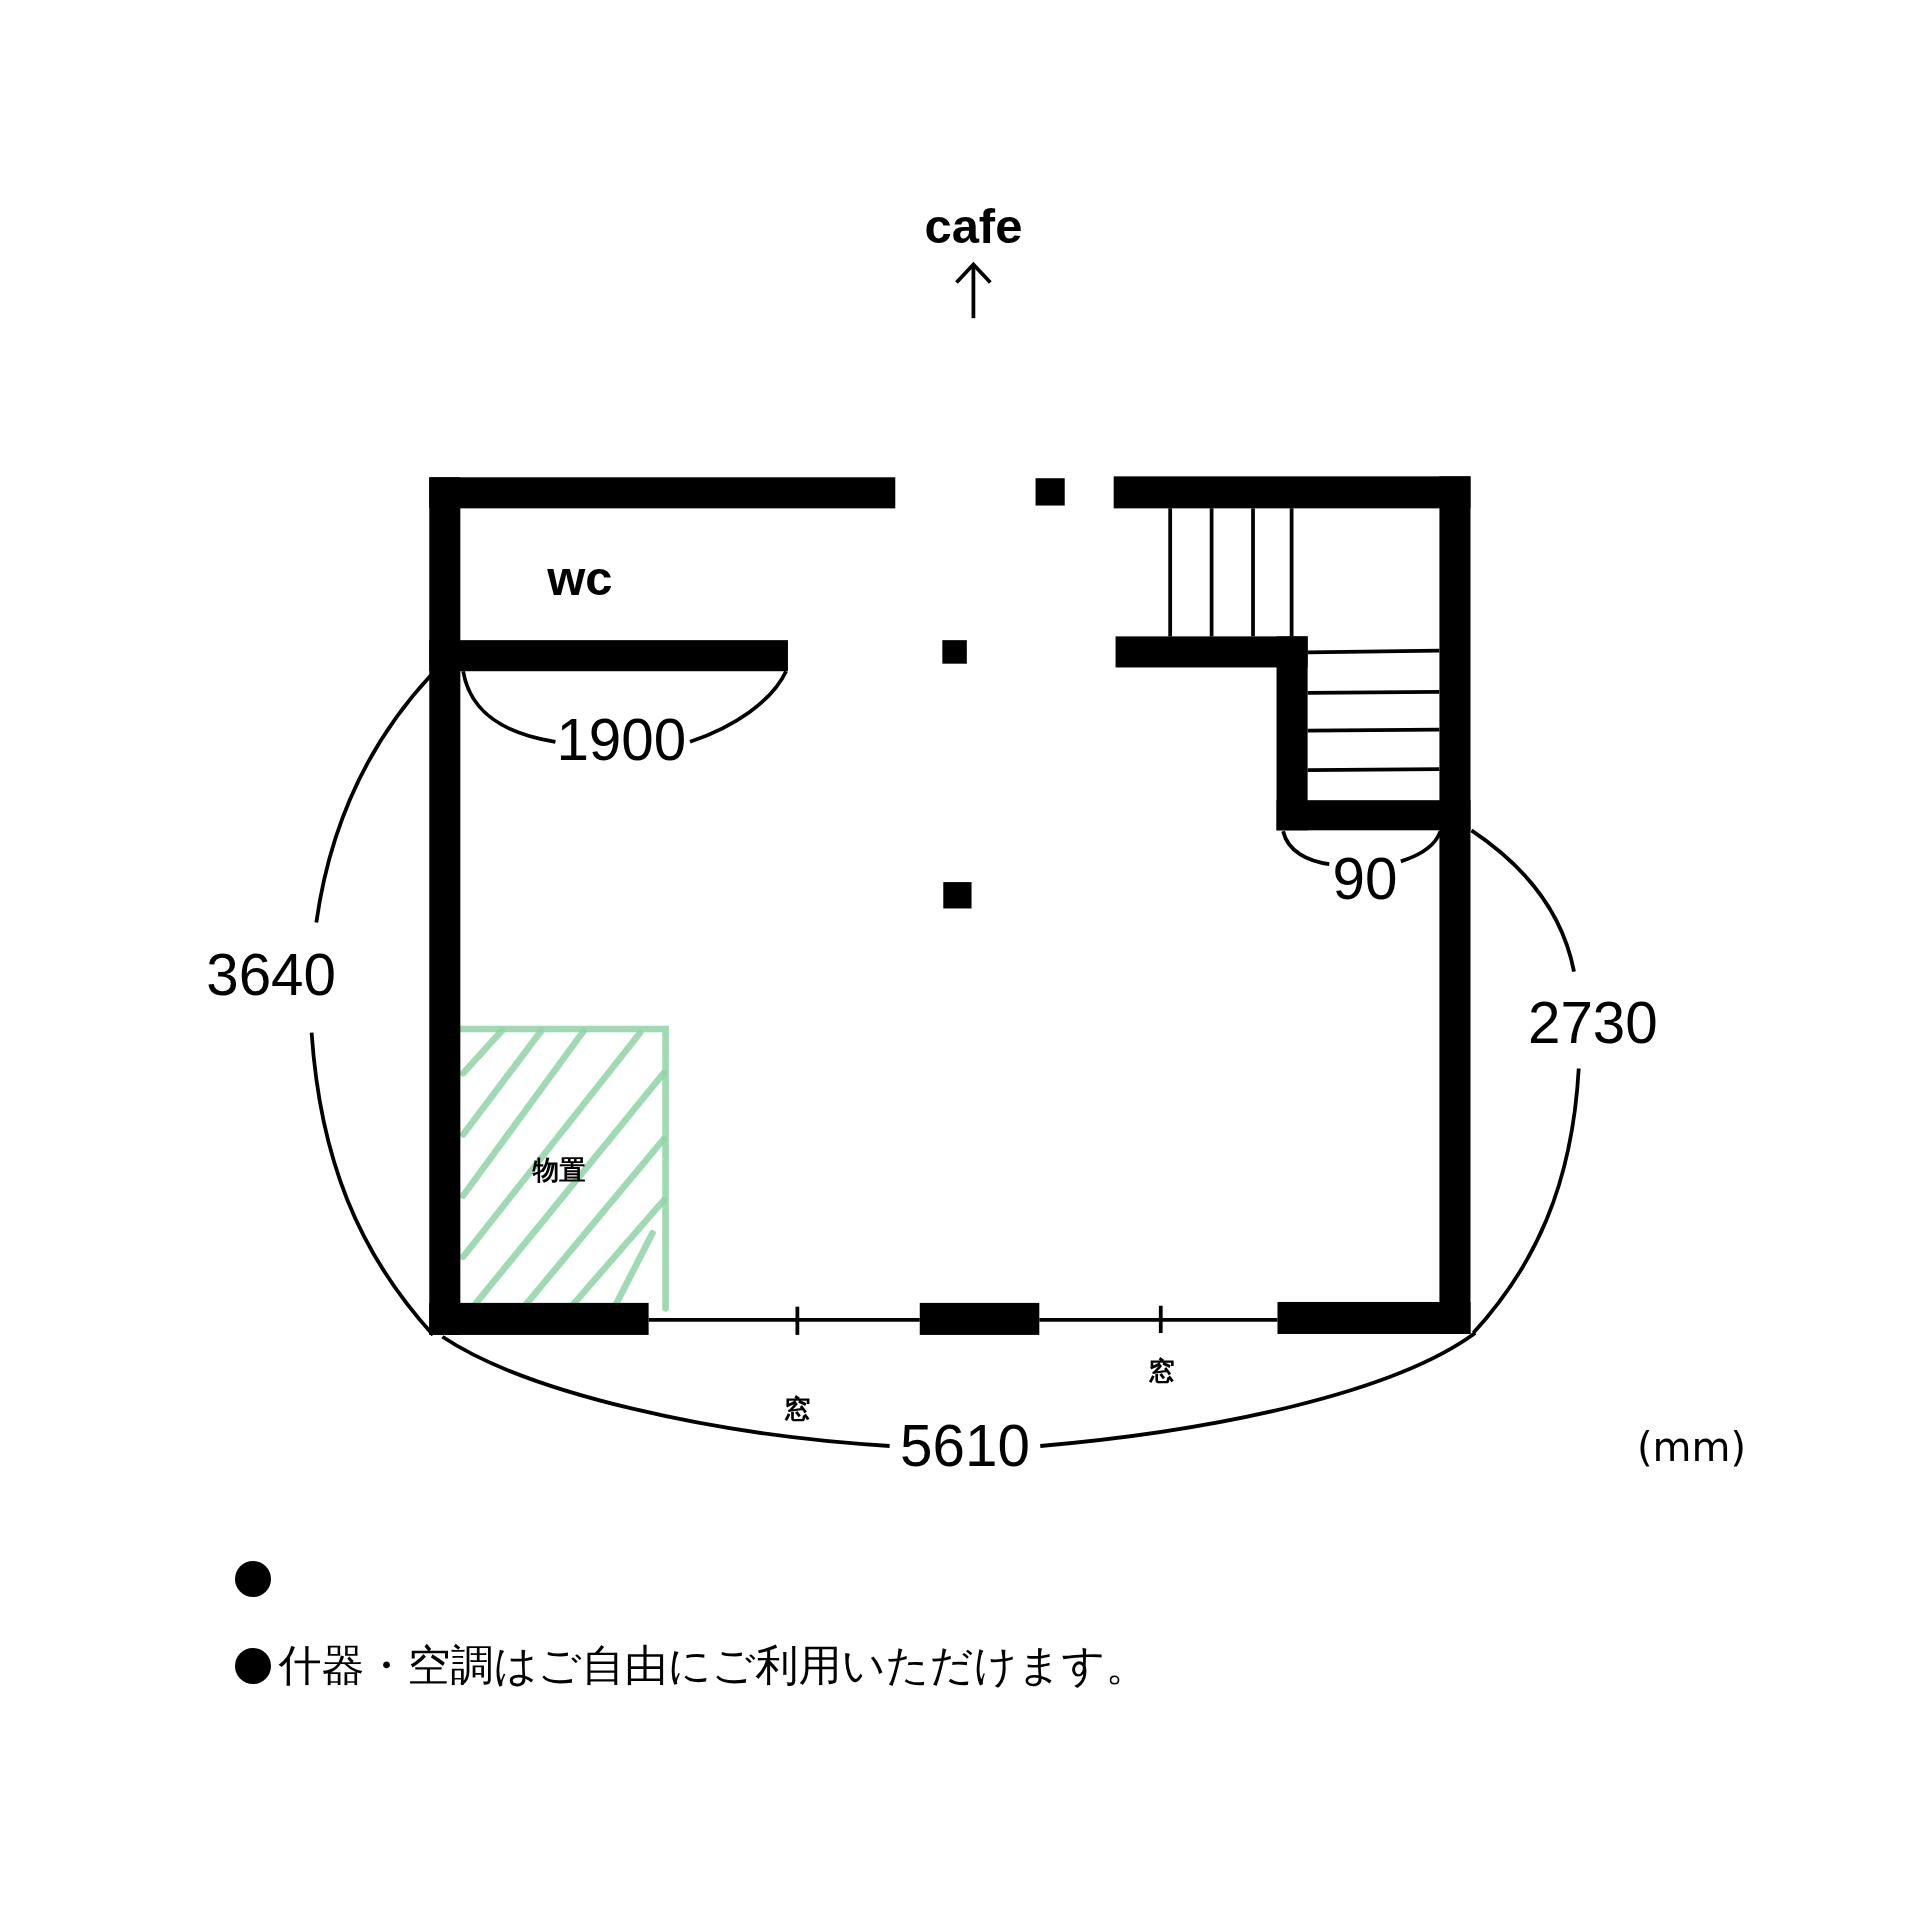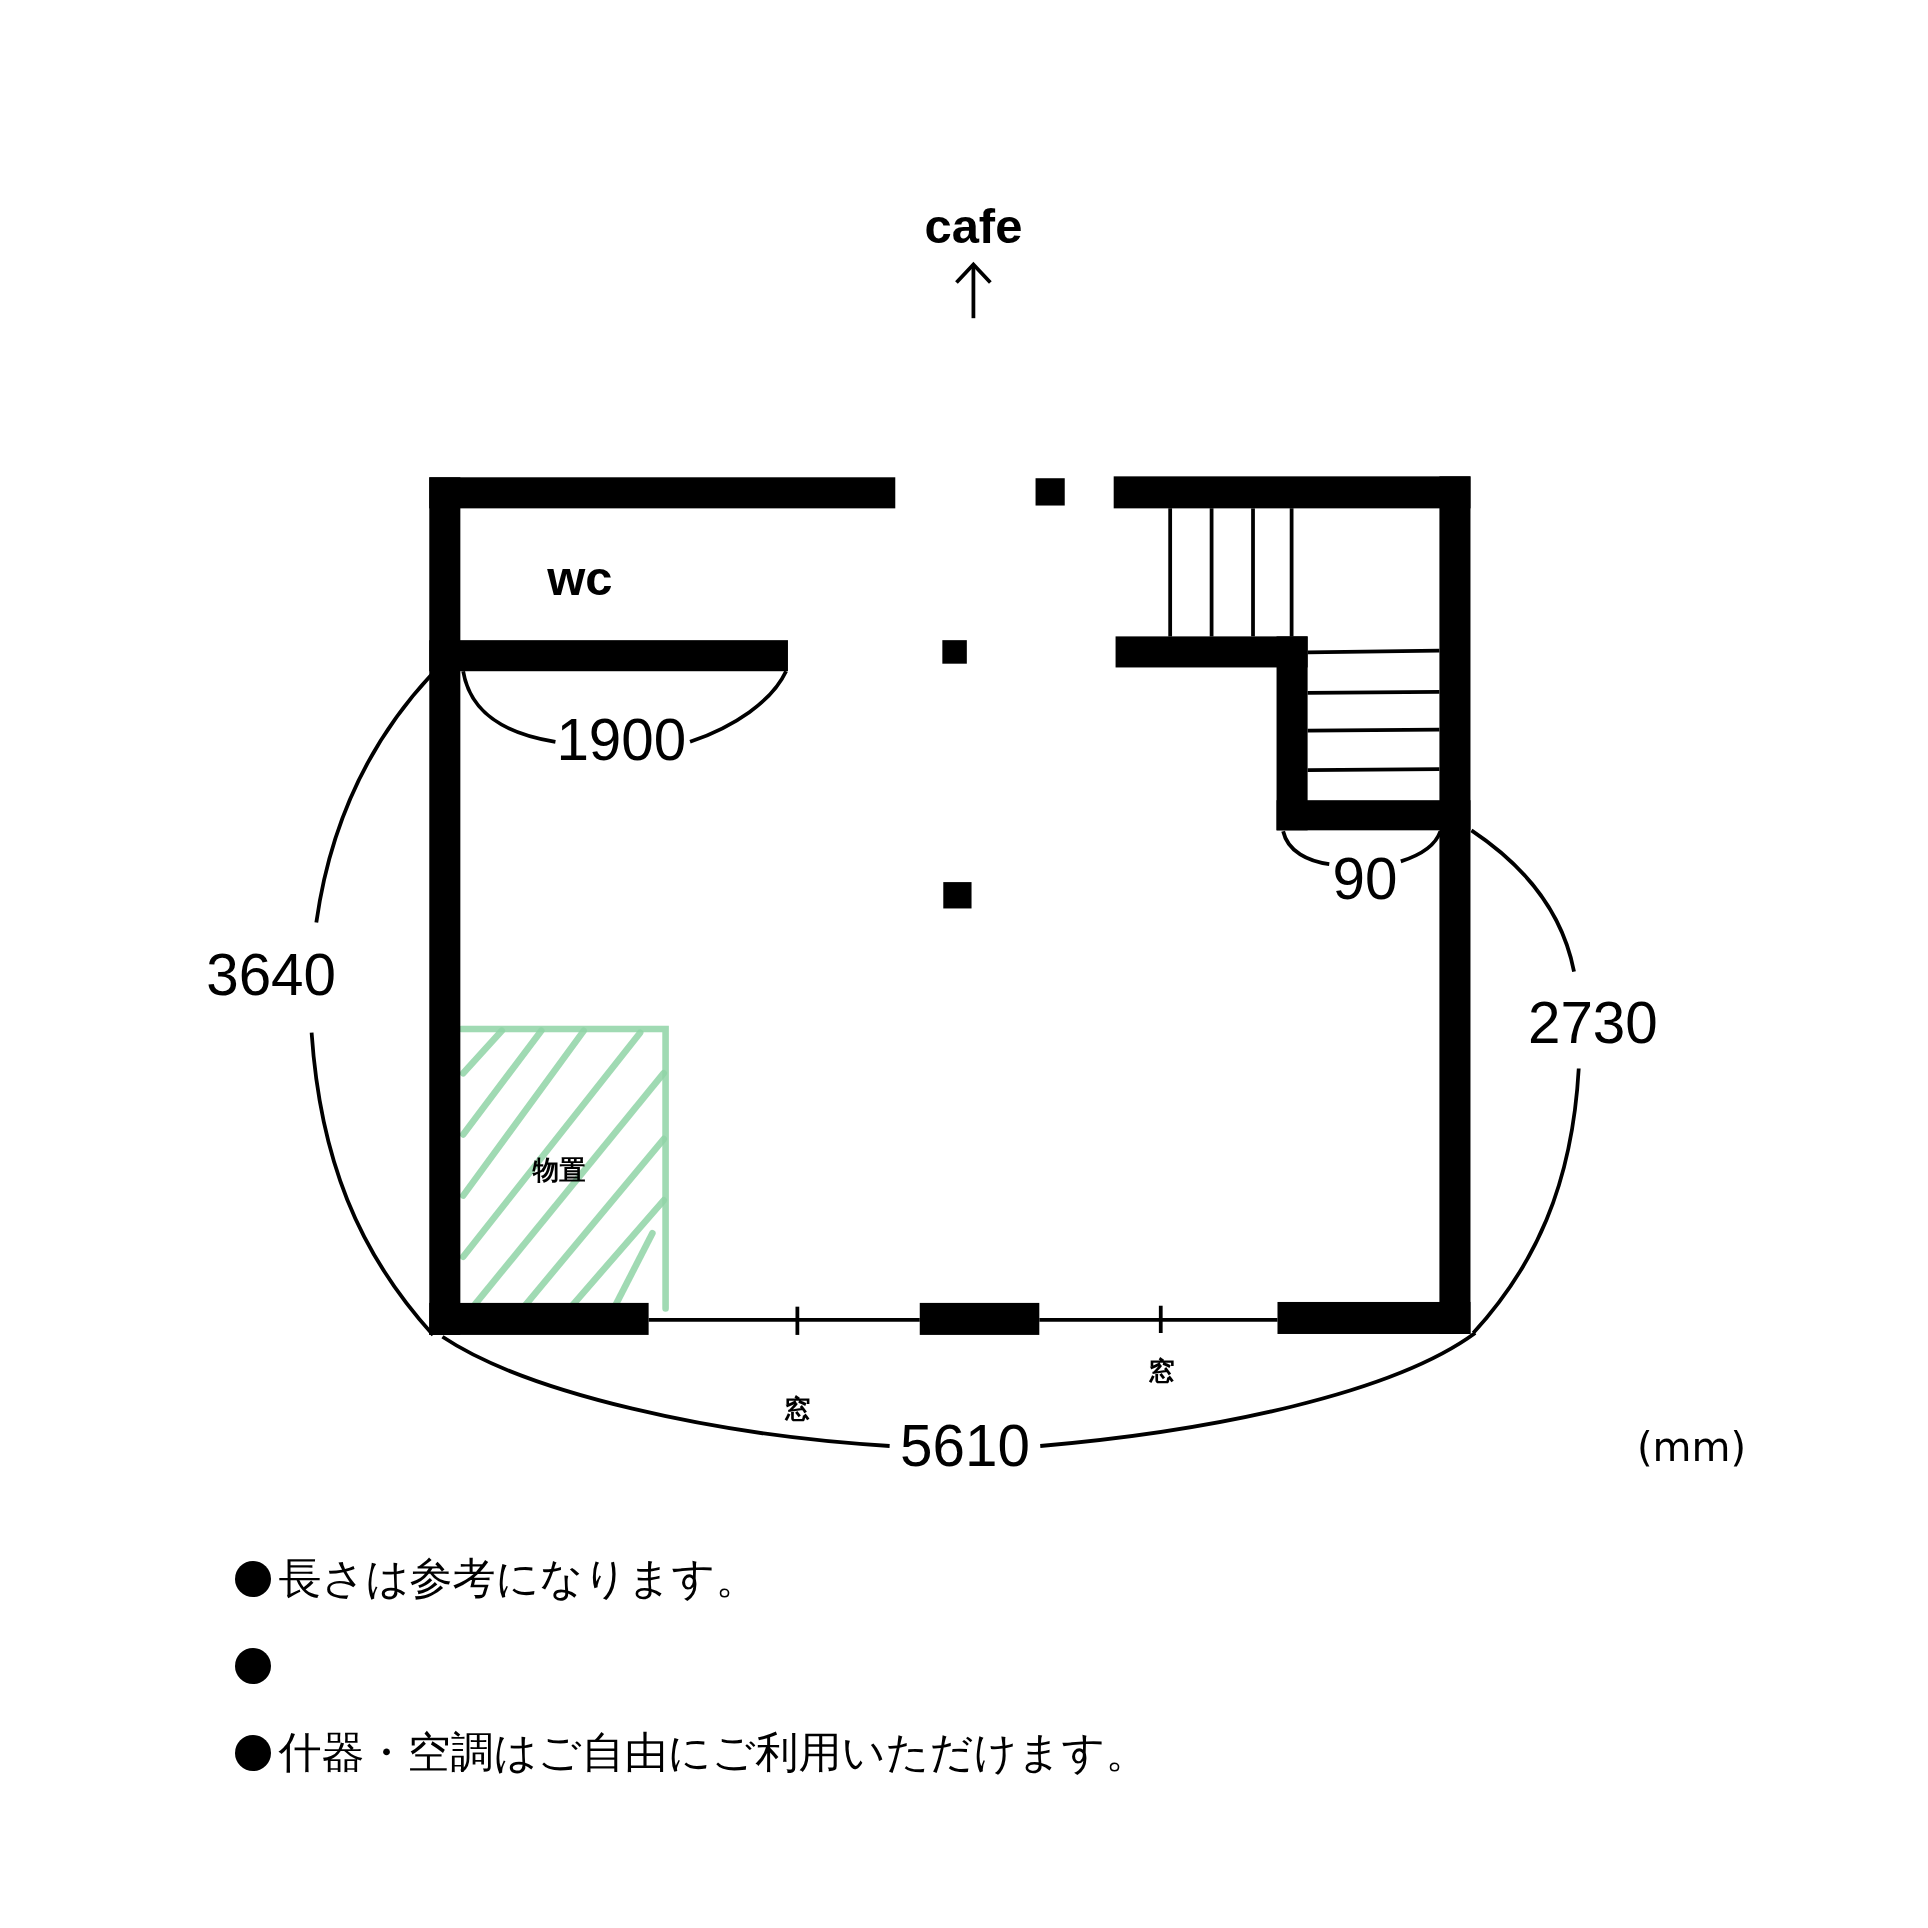--- a/index.html
+++ b/index.html
@@ -97,17 +97,16 @@
   <text class="dim-text" x="660" y="807" text-anchor="middle">1900</text>
   <text class="dim-text" x="1450" y="955" text-anchor="middle">90</text>
   <text class="dim-text" x="288" y="1057" text-anchor="middle">3640</text>
   <text class="dim-text" x="1692" y="1108" text-anchor="middle">2730</text>
   <text class="dim-text" x="1025" y="1557" text-anchor="middle">5610</text>
 </svg>
 
 <div class="unit">(mm)</div>
 
 <div class="notes">
-  <div class="note"><span class="bullet"></span><span>長さは参考になります。</span></div>
   <div class="note"><span class="bullet"></span></div>
   <div class="note"><span class="bullet"></span><span>什器・空調はご自由にご利用いただけます。</span></div>
 </div>
 
 
 </body></html>

